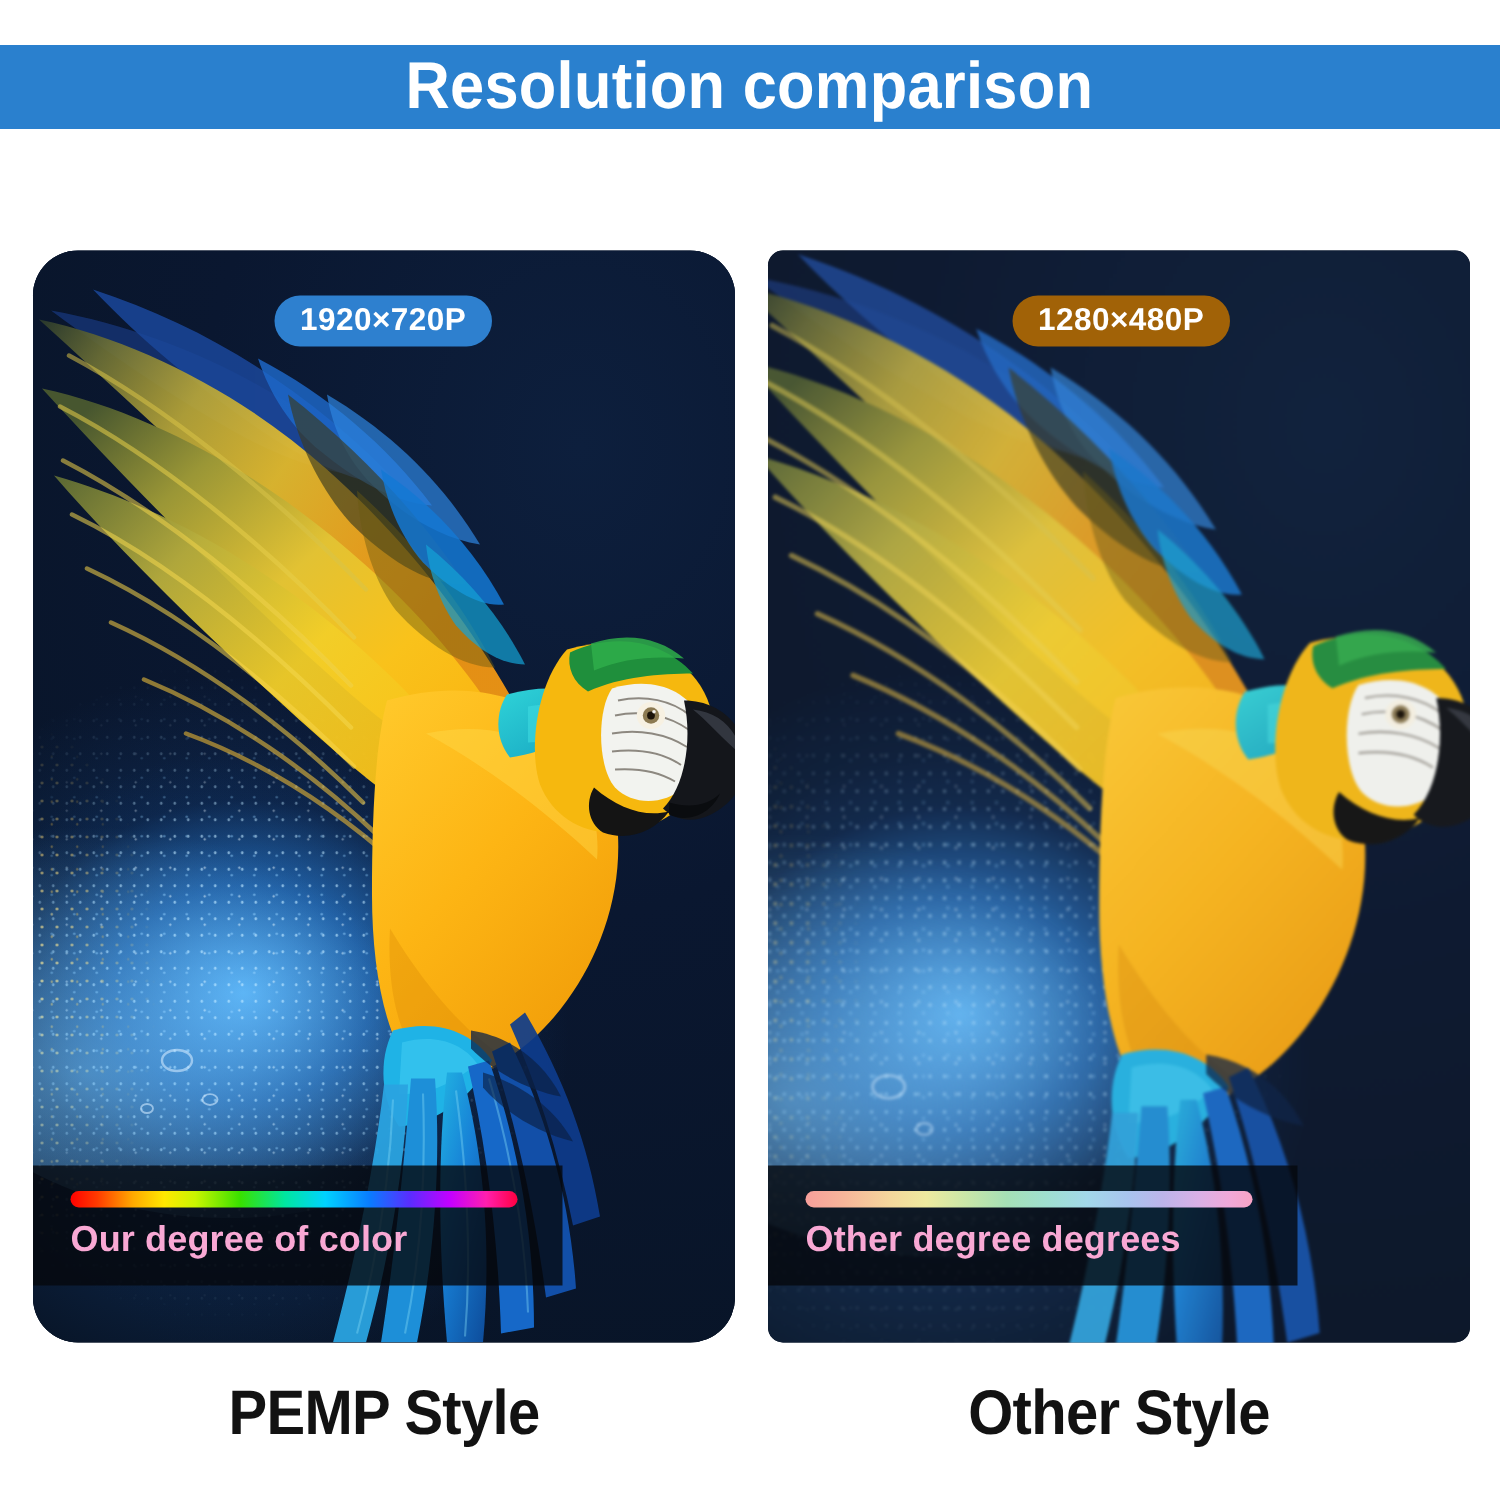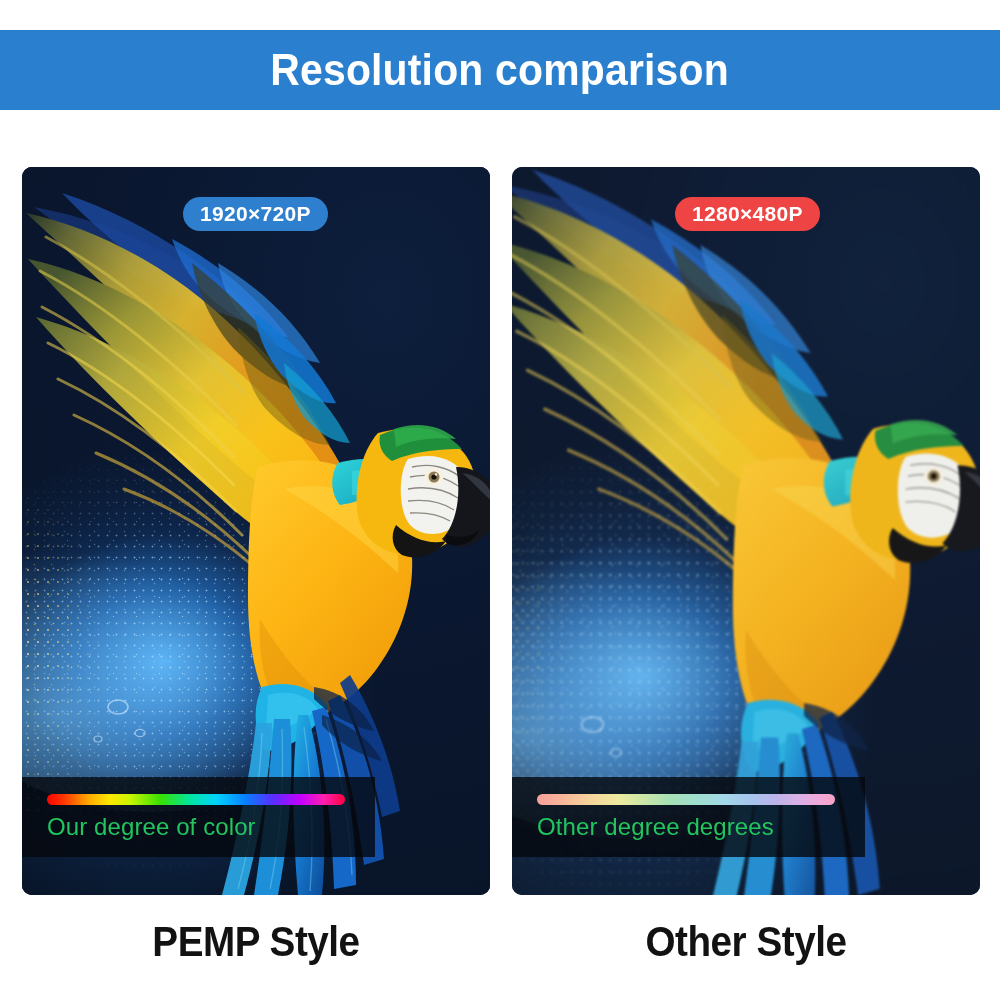--- a/index.html
+++ b/index.html
@@ -16,21 +16,21 @@
     font-family: "Liberation Sans", sans-serif;
     -webkit-font-smoothing: antialiased;
   }
 
   
   .header-band {
     position: absolute;
     left: 0;
     top: 30px;
     width: 1000px;
-    height: 80px;
+    height: 56px;
     background: #2a80ce;
     display: flex;
     align-items: center;
     justify-content: center;
   }
   .header-title {
     font-family: "Liberation Sans Narrow", "Liberation Sans", sans-serif;
     font-size: 44px;
     font-weight: bold;
     color: #ffffff;
@@ -50,21 +50,21 @@
 
   .panel {
     position: absolute;
     top: 49px;
     width: 468px;
     height: 728px;
     border-radius: 10px;
     overflow: hidden;
     background: #0a1629;
   }
-  .panel.left  { left: 22px; }
+  .panel.left  { left: 22px; border-radius: 30px; }
   .panel.right { left: 512px; }
 
   
   .photo {
     position: absolute;
     inset: 0;
     overflow: hidden;
   }
   .photo .bg {
     position: absolute;
@@ -137,21 +137,21 @@
     justify-content: center;
     font-size: 21px;
     font-weight: bold;
     color: #ffffff;
     letter-spacing: 0.3px;
     white-space: nowrap;
     z-index: 5;
     box-sizing: border-box;
   }
   .badge.primary { left: 183px; background: #2e80cf; }
-  .badge.muted   { left: 675px; background: #ef4444; }
+  .badge.muted   { left: 675px; background: #a16207; }
 
   
   .color-overlay {
     position: absolute;
     bottom: 38px;
     width: 353px;
     height: 80px;
     background: rgba(5,7,12,0.80);
     z-index: 4;
   }
@@ -176,22 +176,22 @@
     background: linear-gradient(to right,
       #f79f9b 0%, #f7b79a 9%, #f4d79c 19%, #eeea9f 27%,
       #c9e6a8 36%, #a5e0b6 45%, #9fdfd0 54%, #a3d8ea 63%,
       #a8c4ee 72%, #bdb4ea 80%, #dab0e6 88%, #f1a8d8 95%, #f7a3c4 100%);
   }
   .color-label {
     position: absolute;
     left: 25px;
     top: 36px;
     font-size: 24px;
-    font-weight: normal;
-    color: #22c55e;
+    font-weight: bold;
+    color: #f9a8d4;
     white-space: nowrap;
     letter-spacing: 0.1px;
   }
 
   
   .caption {
     position: absolute;
     top: 800px;
     width: 468px;
     text-align: center;

